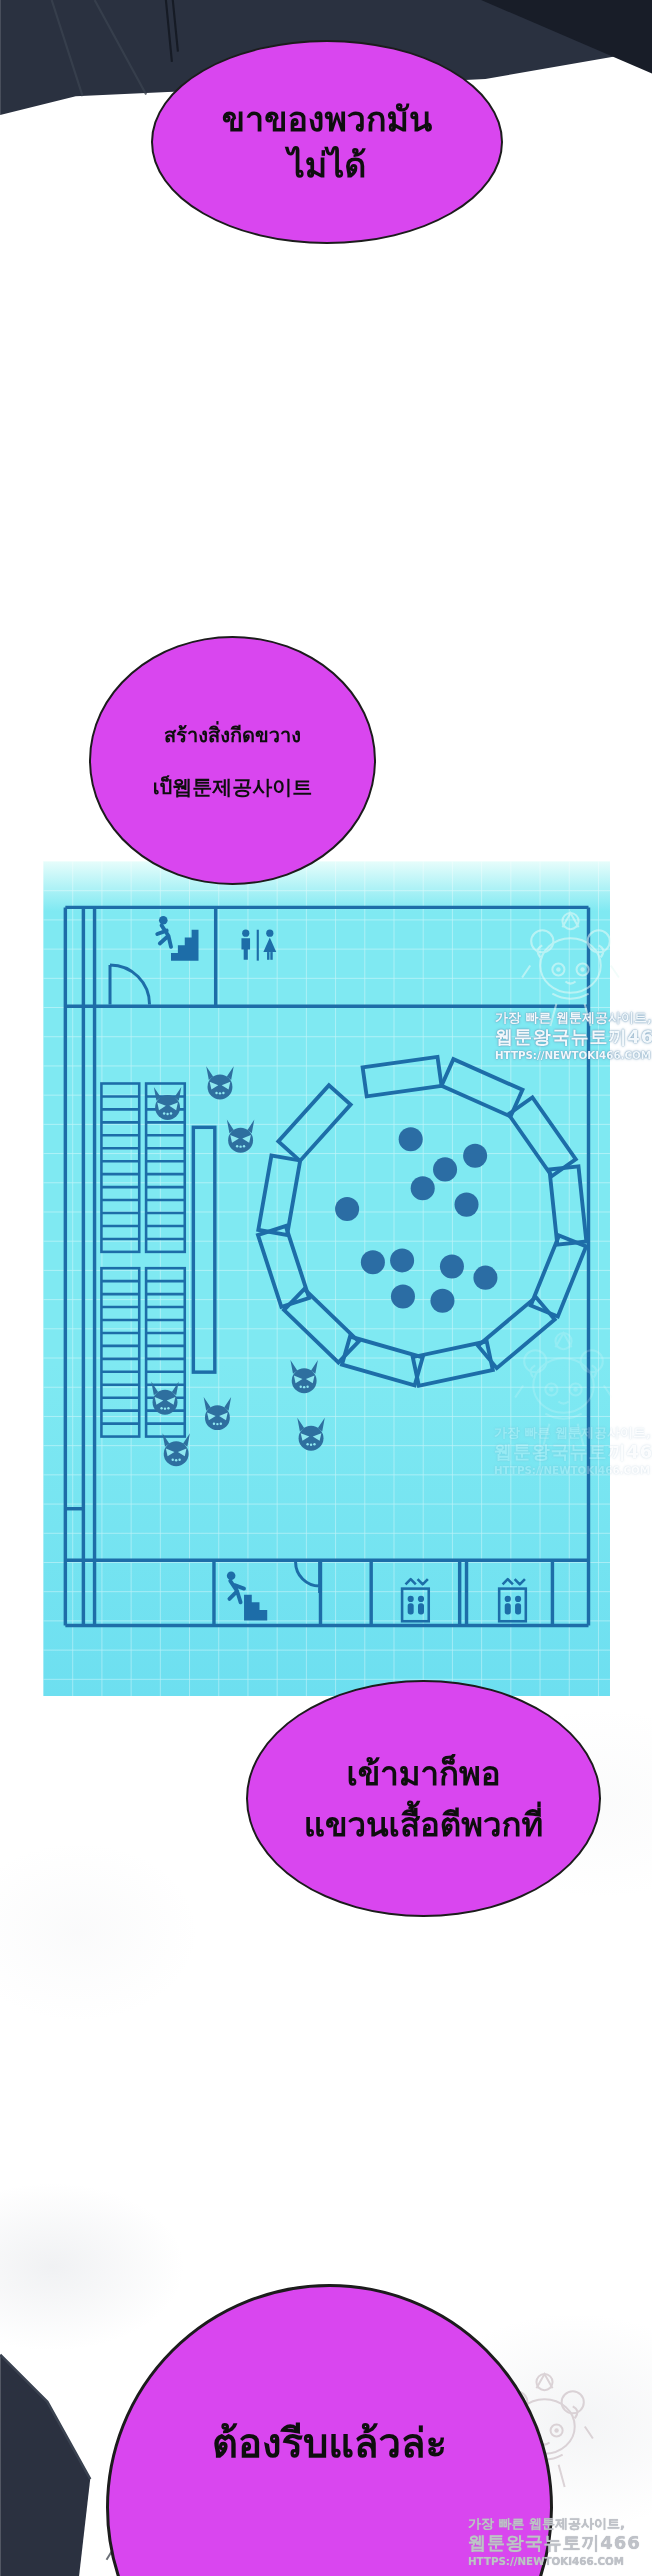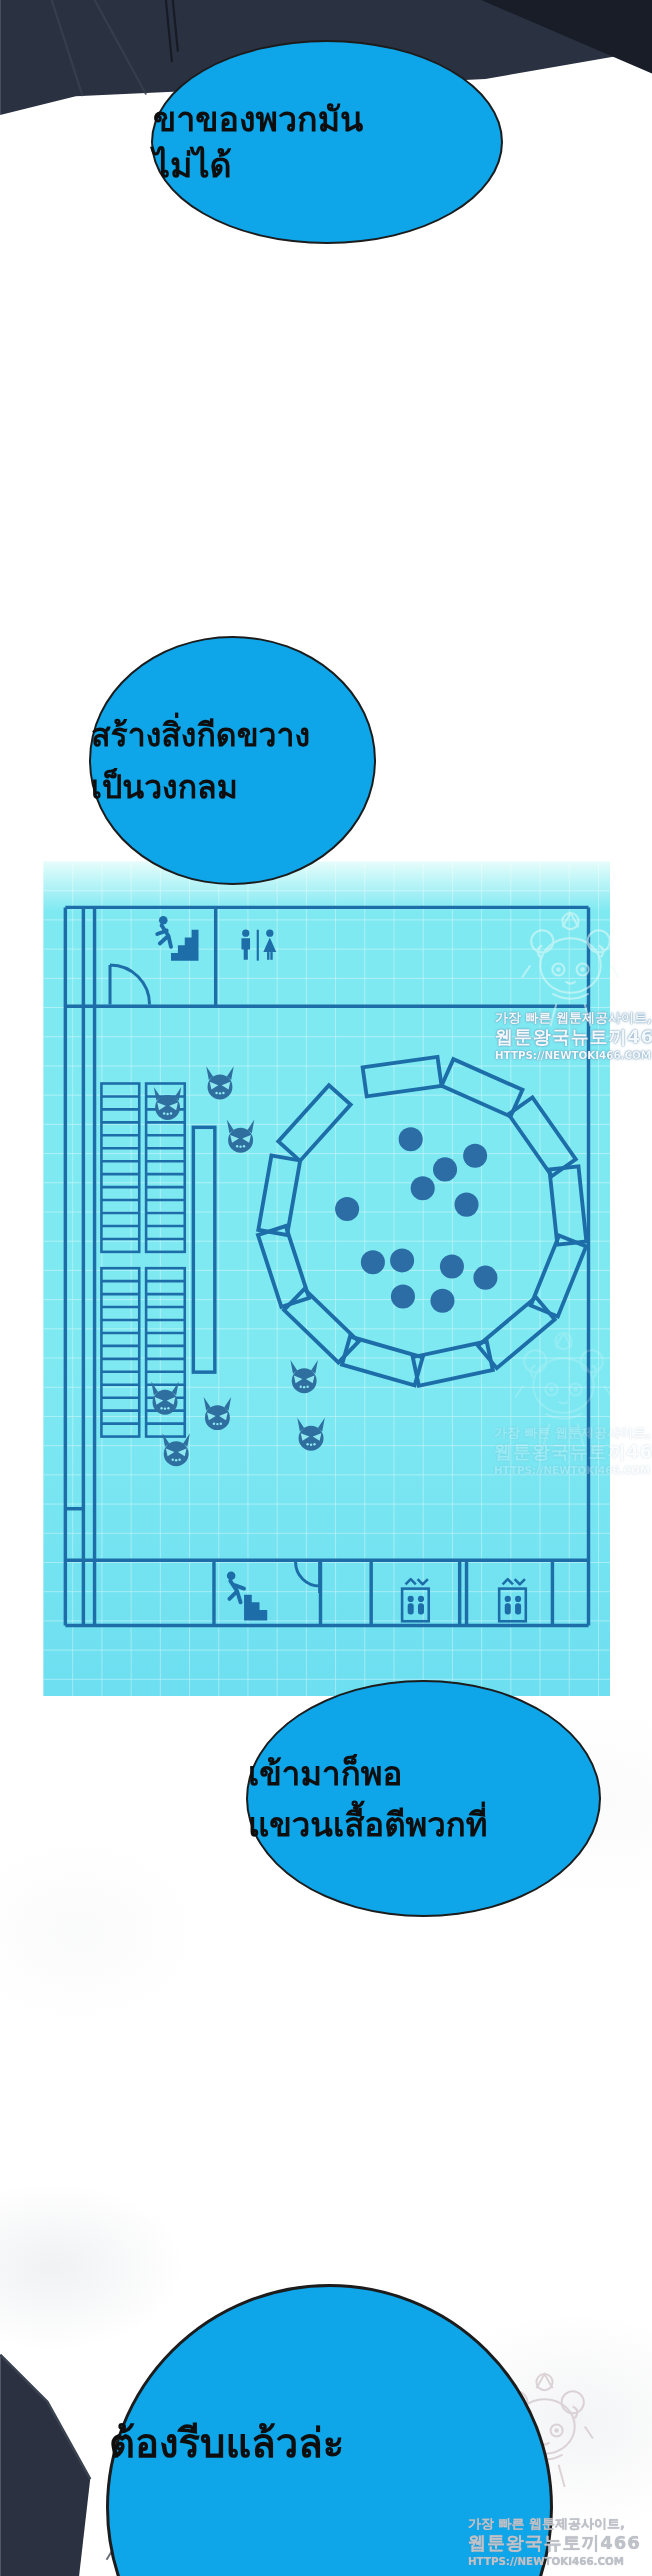--- a/index.html
+++ b/index.html
@@ -5,26 +5,26 @@
   html,body{margin:0;padding:0;background:#fff;}
   #page{position:relative;width:653px;height:2576px;background:#ffffff;overflow:hidden;
         font-family:"DejaVu Sans","Liberation Sans",sans-serif;}
   .mottle{position:absolute;inset:0;z-index:1;pointer-events:none;background:
     radial-gradient(189px 120px at 8% 88%, rgba(150,158,172,.14), transparent 70%),
     radial-gradient(223px 155px at 88% 94%, rgba(160,166,178,.12), transparent 70%),
     radial-gradient(258px 172px at 50% 97%, rgba(170,176,186,.10), transparent 70%),
     radial-gradient(172px 129px at 12% 75%, rgba(170,176,186,.06), transparent 70%),
     radial-gradient(206px 137px at 92% 70%, rgba(170,176,186,.05), transparent 70%);}
   .abs{position:absolute;}
-  .bubble{position:absolute;background:#0ea5e9;border:2.6px solid #1c1c1c;border-radius:50%;
-          display:flex;flex-direction:column;justify-content:center;align-items:flex-start;
+  .bubble{position:absolute;background:#d946ef;border:2.6px solid #1c1c1c;border-radius:50%;
+          display:flex;flex-direction:column;justify-content:center;align-items:center;
           text-align:center;font-weight:bold;color:#0e0e0e;z-index:5;box-sizing:border-box;}
   .bubble .ln{display:block;white-space:nowrap;}
   #bubble1{left:151px;top:40px;width:352px;height:204px;font-size:34px;line-height:46px;}
-  #bubble2{left:89px;top:636px;width:287px;height:249px;font-size:32px;line-height:52px;}
+  #bubble2{left:89px;top:636px;width:287px;height:249px;font-size:20px;line-height:52px;}
   #bubble3{left:246px;top:1680px;width:355px;height:237px;font-size:33px;line-height:51px;}
   #bubble4{left:106px;top:2284px;width:447px;height:447px;font-size:40px;line-height:52px;
            border-width:3.4px;padding-bottom:129px;}
   #top-panel{left:0;top:0;z-index:2;}
   #map{left:43px;top:861px;width:567px;height:835px;z-index:2;}
   .wm{position:absolute;font-weight:bold;white-space:nowrap;z-index:6;line-height:1.25;}
   .wm .w1{display:block;font-size:13px;}
   .wm .w2{display:block;font-size:18px;letter-spacing:0.9px;}
   .wm .w3{display:block;font-size:10.3px;}
   .wm-light{color:rgba(250,253,255,.95);
@@ -48,21 +48,21 @@
     <path d="M110,0 L170,110 M60,0 L96,112" stroke="#3a424f" stroke-width="2.5" fill="none" opacity="0.8"></path>
   </svg>
 
   <div id="bubble1" class="bubble">
     <span class="ln">ขาของพวกมัน</span>
     <span class="ln">ไม่ได้</span>
   </div>
 
   <div id="bubble2" class="bubble">
     <span class="ln">สร้างสิ่งกีดขวาง</span>
-    <span class="ln">เป็นวงกลม</span>
+    <span class="ln">เป็웹툰제공사이트</span>
   </div>
 
   <div id="map" class="abs"><svg width="567" height="835" viewBox="0 0 660 972">
         <defs>
           <linearGradient id="mg" x1="0" y1="0" x2="0" y2="1">
             <stop offset="0" stop-color="#e7fdfb"></stop>
             <stop offset="0.06" stop-color="#7fe9f2"></stop>
             <stop offset="0.6" stop-color="#7fe9f2"></stop>
             <stop offset="1" stop-color="#6ddff0"></stop>
           </linearGradient>

